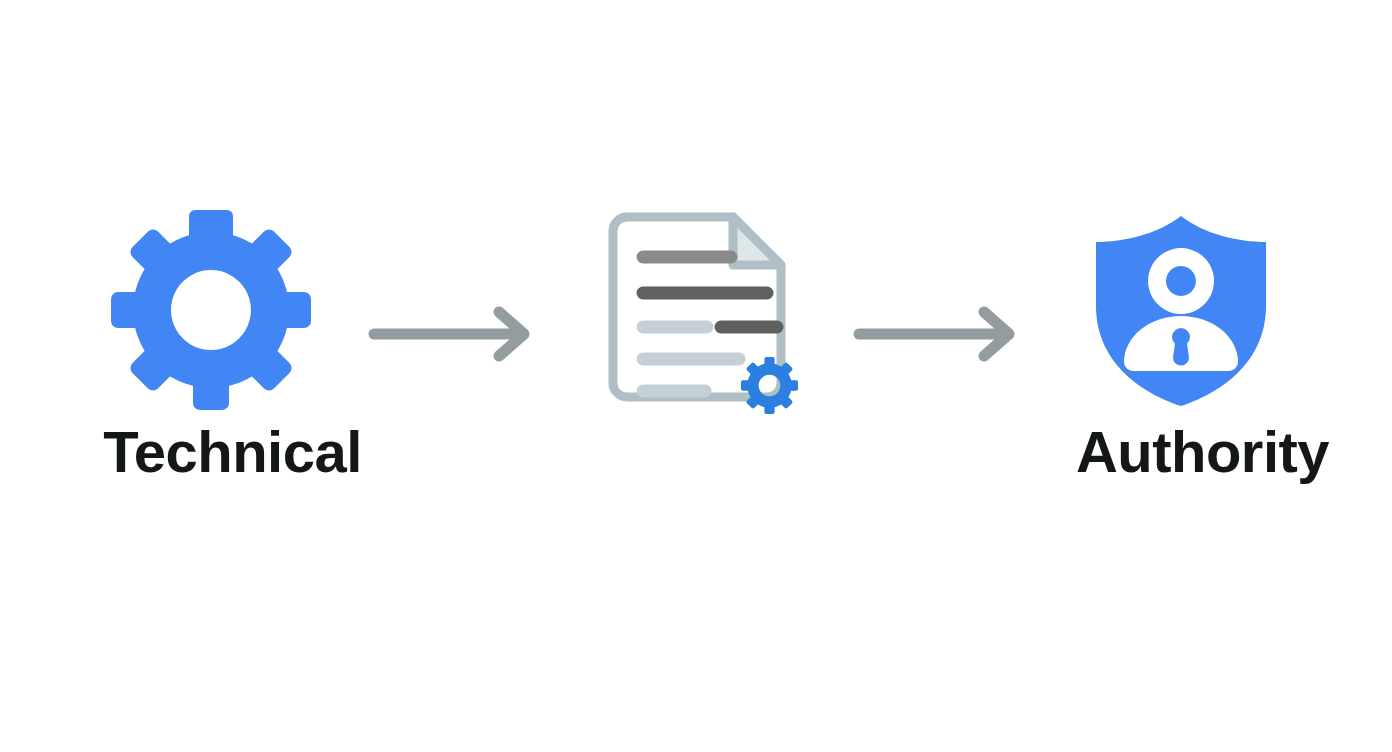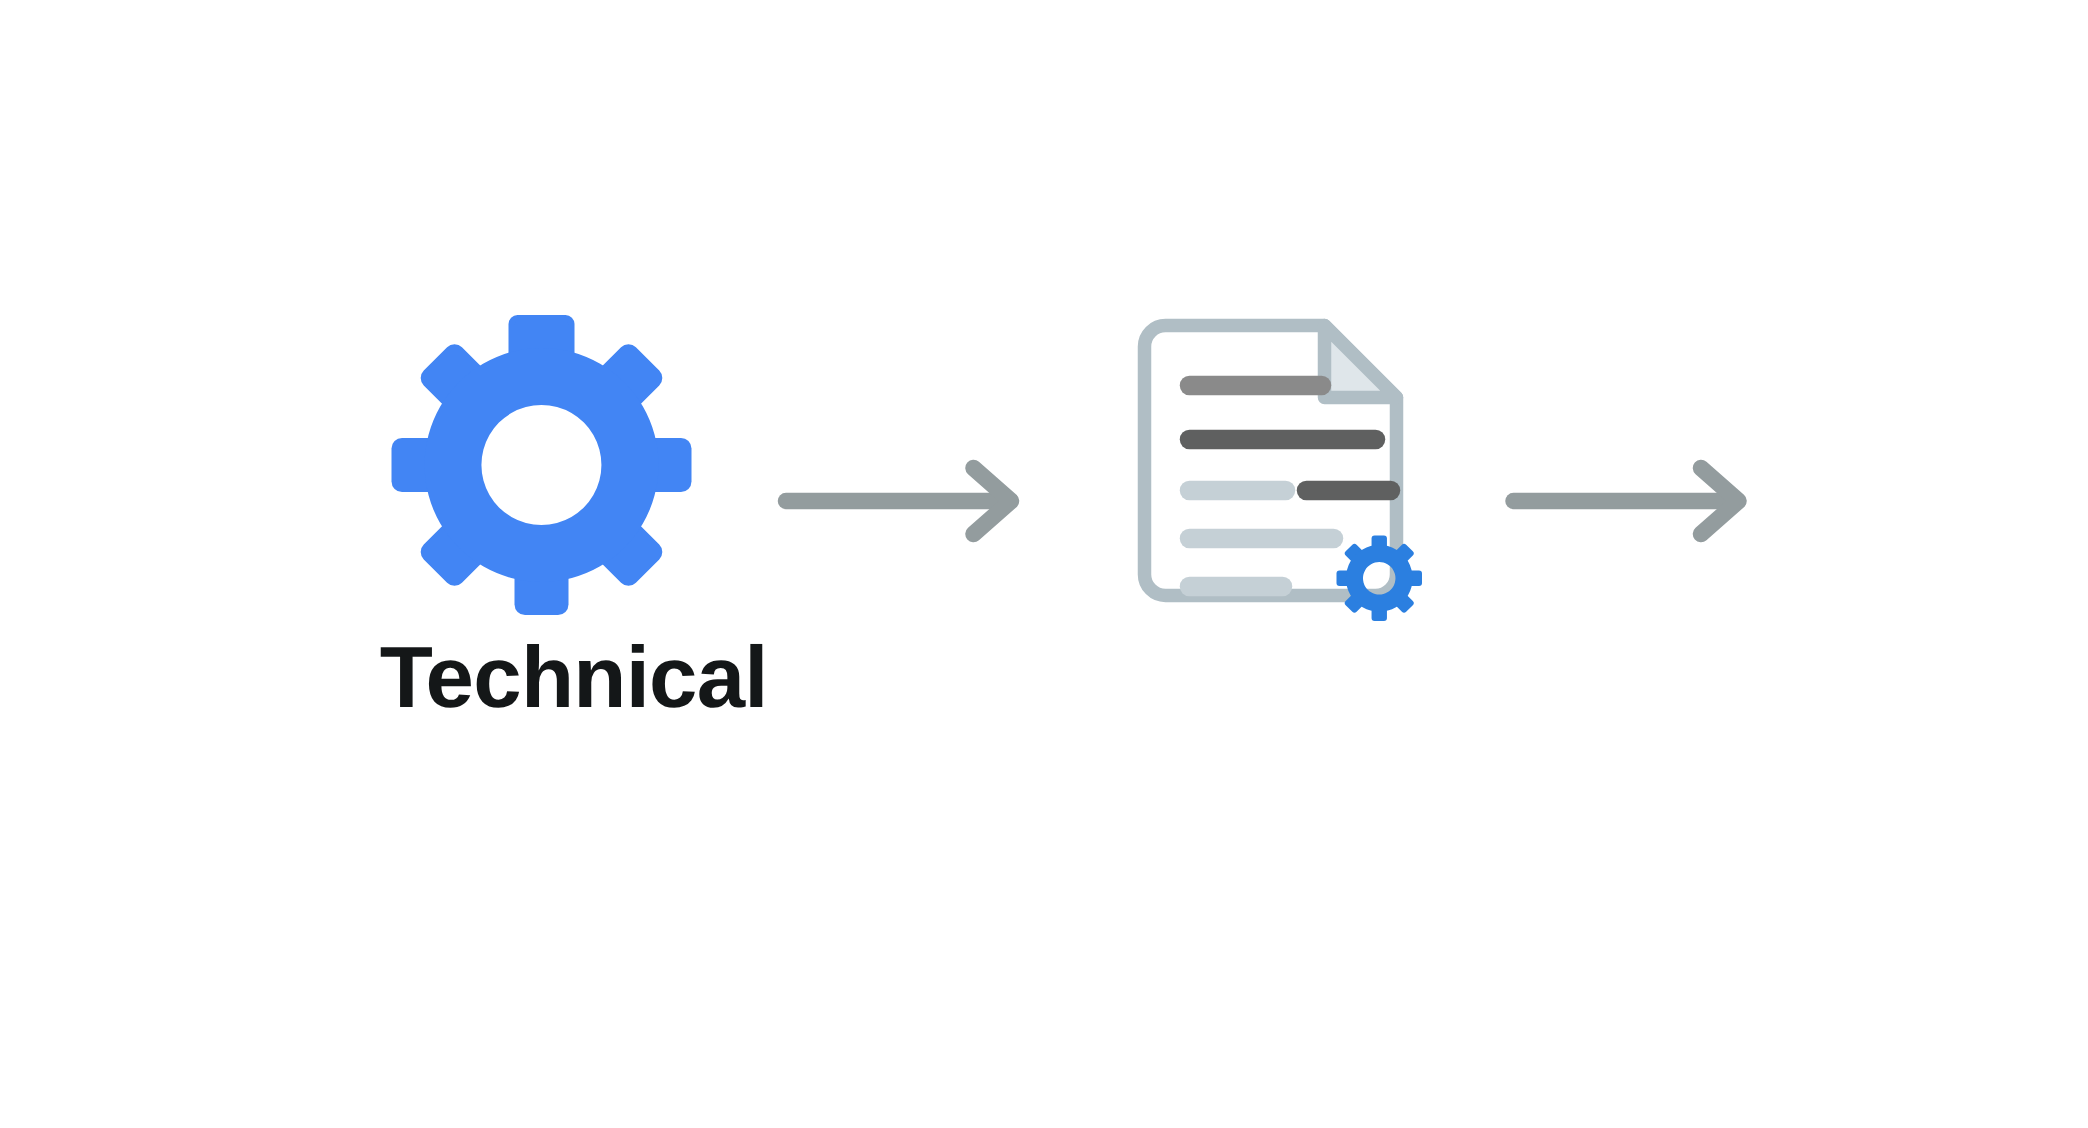--- a/index.html
+++ b/index.html
@@ -177,15 +177,48 @@
 
     <div class="connector">
       <svg width="175" height="60" viewBox="0 0 175 60" aria-hidden="true">
         <g stroke="#939c9e" stroke-width="11" stroke-linecap="round" stroke-linejoin="round" fill="none">
           <line x1="8" y1="30" x2="155" y2="30"></line>
           <polyline points="133,8 158,30 133,52"></polyline>
         </g>
       </svg>
     </div>
 
+    <div class="stage">
+      <div class="stage-icon">
+        <svg width="190" height="200" viewBox="0 0 190 200" aria-hidden="true">
+
+          <path d="M95 6
+                   C 72 24, 38 32, 10 32
+                   L 10 96
+                   C 10 150, 52 182, 95 196
+                   C 138 182, 180 150, 180 96
+                   L 180 32
+                   C 152 32, 118 24, 95 6 Z" fill="#4285f4"></path>
+
+          <path d="M95 38 a33 33 0 1 0 0.1 0 z
+                   M95 56 a15 15 0 1 1 -0.1 0 z" fill="#ffffff" fill-rule="evenodd"></path>
+
+          <path d="M38 152
+                   a57 46 0 0 1 114 0
+                   a9 9 0 0 1 -9 9
+                   h-96
+                   a9 9 0 0 1 -9 -9 z" fill="#ffffff"></path>
+
+          <path d="M95 118
+                   a9 9 0 0 1 9 9
+                   a9 9 0 0 1 -3 6.5
+                   l2 14
+                   a8 8 0 0 1 -16 0
+                   l2 -14
+                   a9 9 0 0 1 -3 -6.5
+                   a9 9 0 0 1 9 -9 z" fill="#4285f4"></path>
+        </svg>
+      </div>
+      <div class="stage-label">Authority</div>
+    </div>
 
   </div>
 </div>
 
 </body></html>

